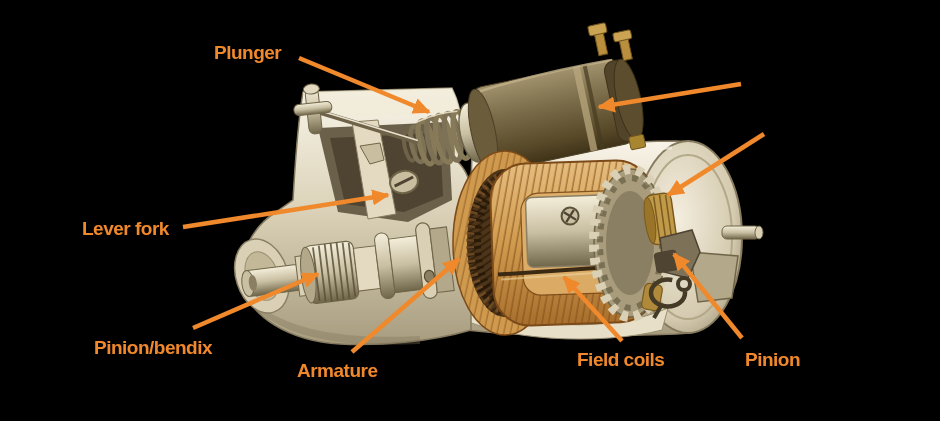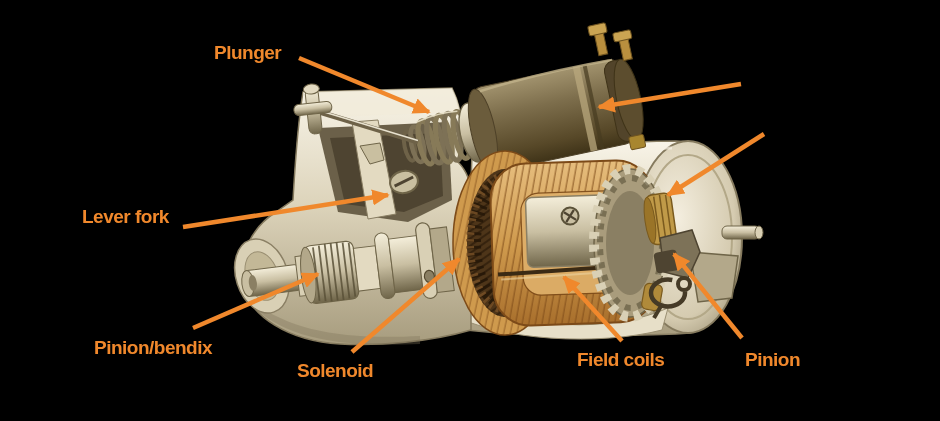--- a/index.html
+++ b/index.html
@@ -14,21 +14,21 @@
     font:700 19px/25px "Liberation Sans",sans-serif;
     letter-spacing:-0.5px;
     color:var(--accent);
     white-space:nowrap;
     user-select:none;
   }
   .label span{display:block;}
   #lbl-plunger   {left:214px;top:40px;}
   #lbl-solenoid  {left:745px;top:63px;}
   #lbl-commutator{left:770px;top:113px;}
-  #lbl-leverfork {left:82px; top:204px;text-align:right;}
+  #lbl-leverfork {left:82px; top:216px;text-align:right;}
   #lbl-pinion    {left:94px; top:335px;}
   #lbl-armature  {left:297px;top:358px;}
   #lbl-fieldcoils{left:577px;top:347px;}
   #lbl-brushes   {left:745px;top:347px;}
 </style>
 </head>
 <body>
 
 <div class="stage">
 
@@ -251,18 +251,18 @@
       <line x1="193" y1="328" x2="318" y2="274" marker-end="url(#ah)"></line>
       <line x1="352" y1="352" x2="459" y2="259" marker-end="url(#ah)"></line>
       <line x1="622" y1="341" x2="564" y2="277" marker-end="url(#ah)"></line>
       <line x1="742" y1="338" x2="674" y2="254" marker-end="url(#ah)"></line>
     </g>
   </svg>
 
   <div class="label" id="lbl-plunger">Plunger</div>
   <div class="label" id="lbl-leverfork">Lever fork</div>
   <div class="label" id="lbl-pinion">Pinion/bendix</div>
-  <div class="label" id="lbl-armature">Solenoid</div>
+  <div class="label" id="lbl-armature">Armature</div>
   <div class="label" id="lbl-fieldcoils">
     <span>Field coils</span>
   </div>
   <div class="label" id="lbl-brushes">Pinion</div>
 </div>
 
 </body></html>

